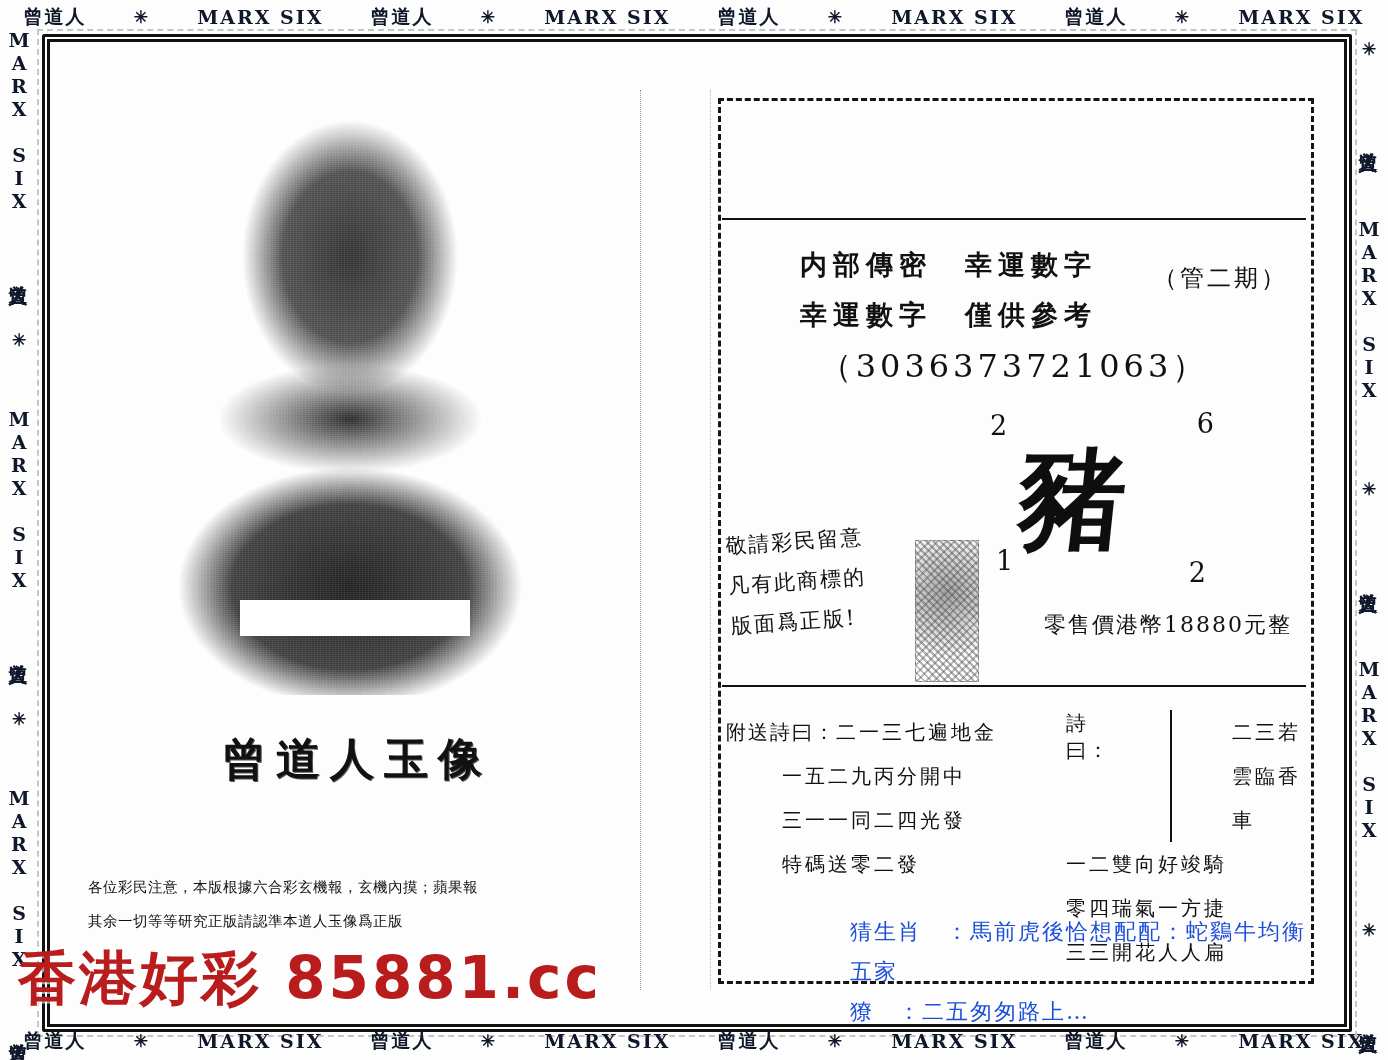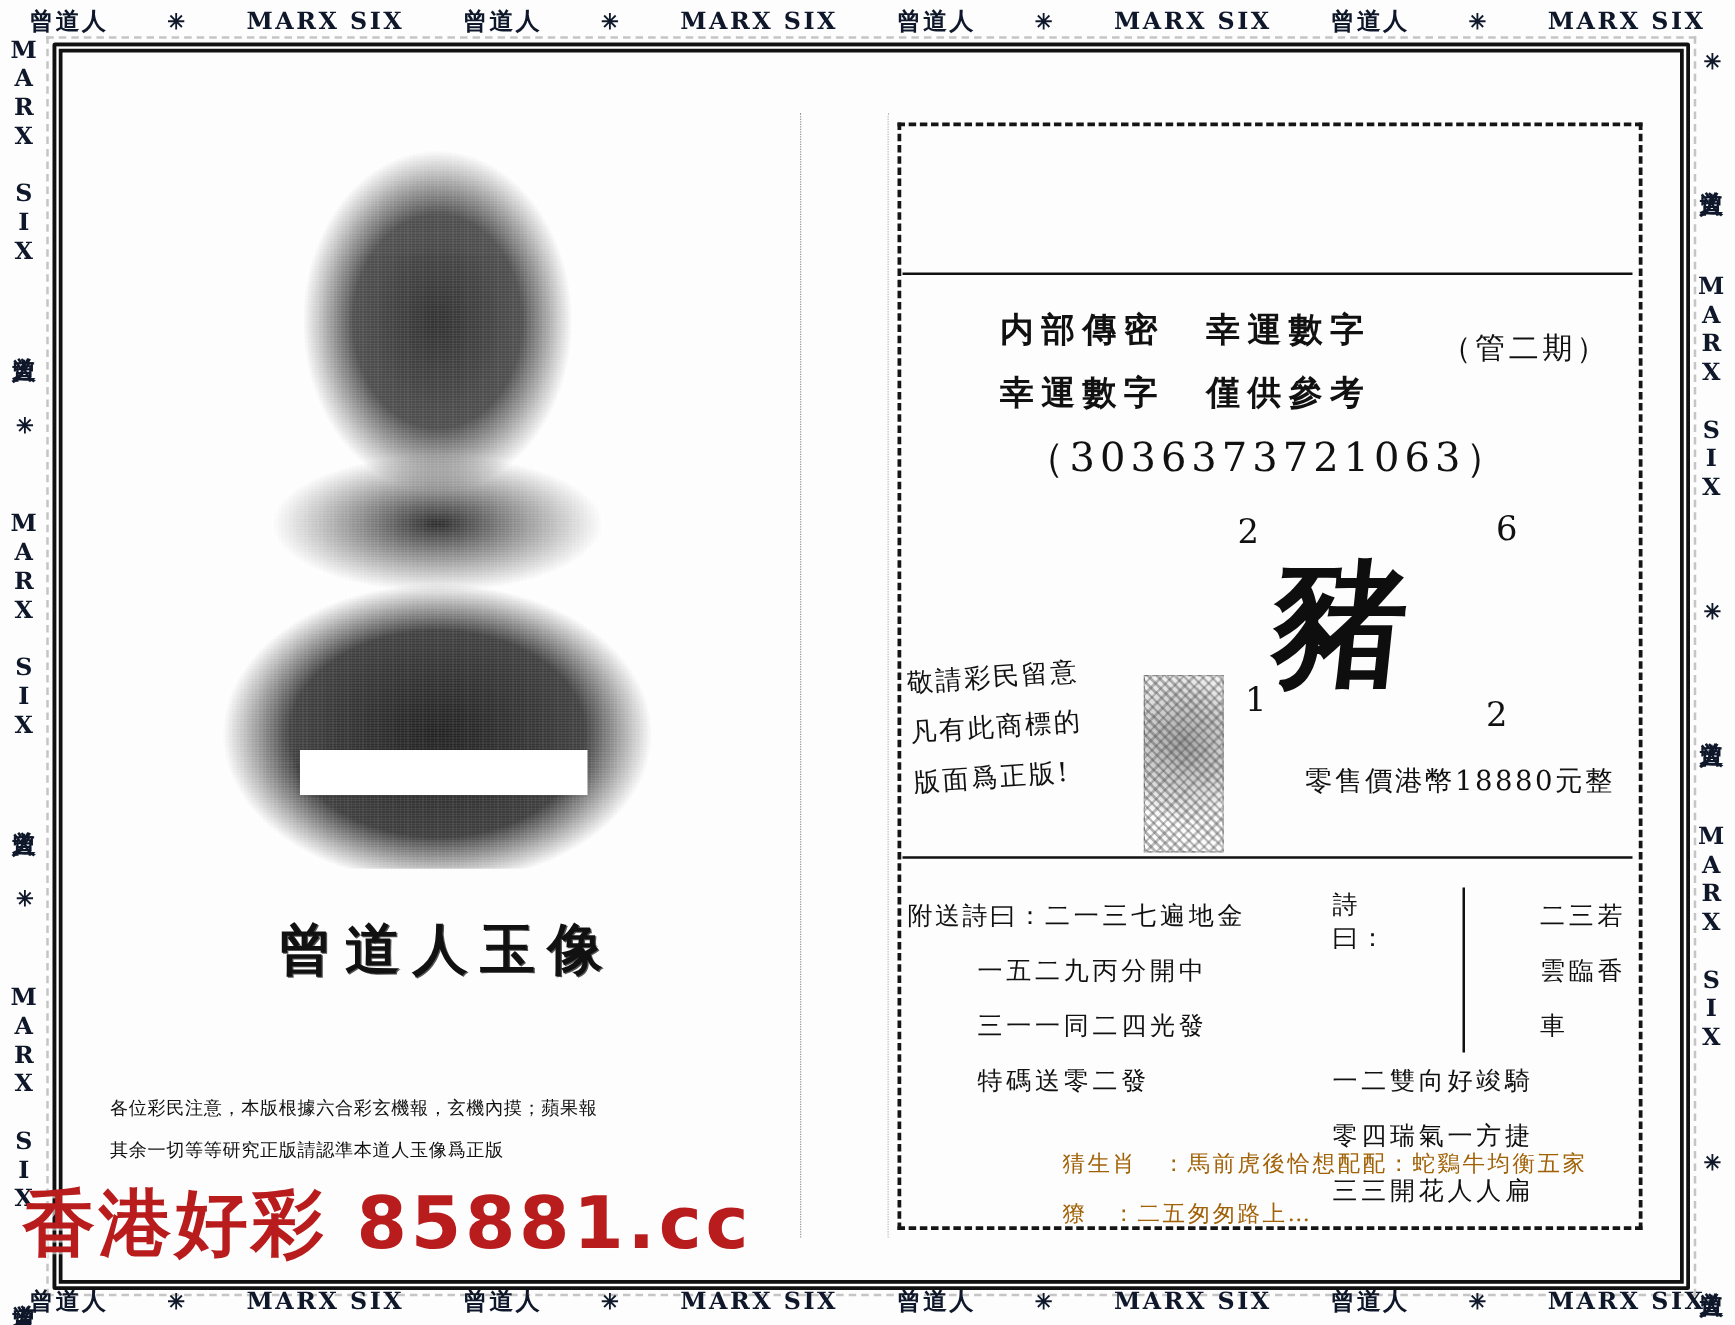--- a/index.html
+++ b/index.html
@@ -260,24 +260,24 @@
   .poem-left .poem-line { padding-left: 56px; }
   .poem-left .poem-line.first { padding-left: 0; }
   .poem-right { width: 250px; }
   .poem-right .poem-head { display: flex; gap: 48px; }
   .poem-right .vbar { border-left: 2px solid #111; margin: 0 12px; }
 
   .guess {
     position: absolute;
     left: 150px; top: 822px;
     font-family: "DejaVu Serif", serif;
-    font-size: 18px;
+    font-size: 22px;
     line-height: 40px;
     letter-spacing: 2px;
-    color: #a16207;
+    color: #1d4ed8;
   }
 
   
   .watermark {
     position: absolute;
     left: 18px; bottom: 42px;
     font-family: "DejaVu Sans", sans-serif;
     font-size: 58px;
     font-weight: 700;
     color: #b91c1c;

